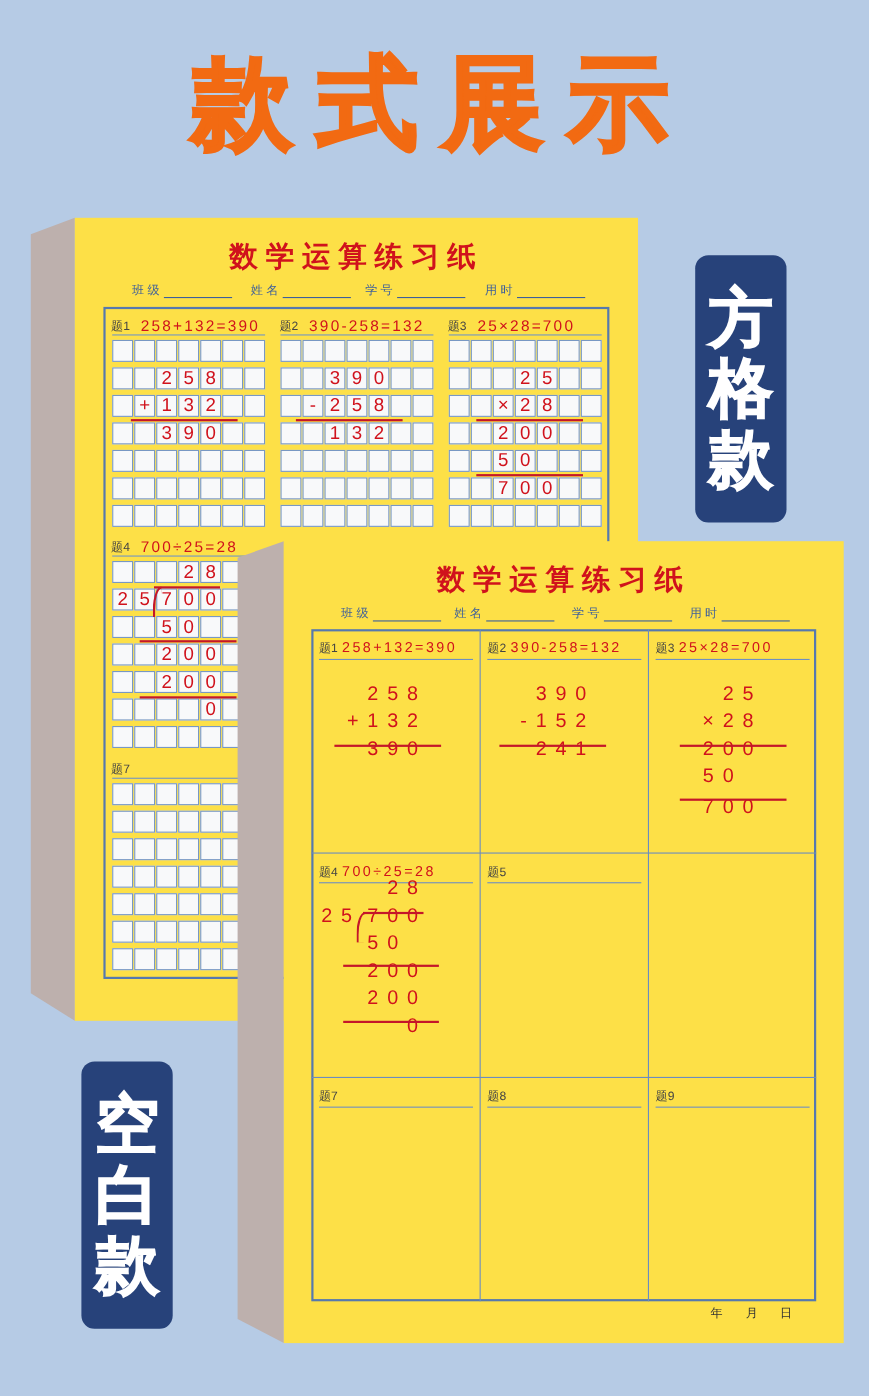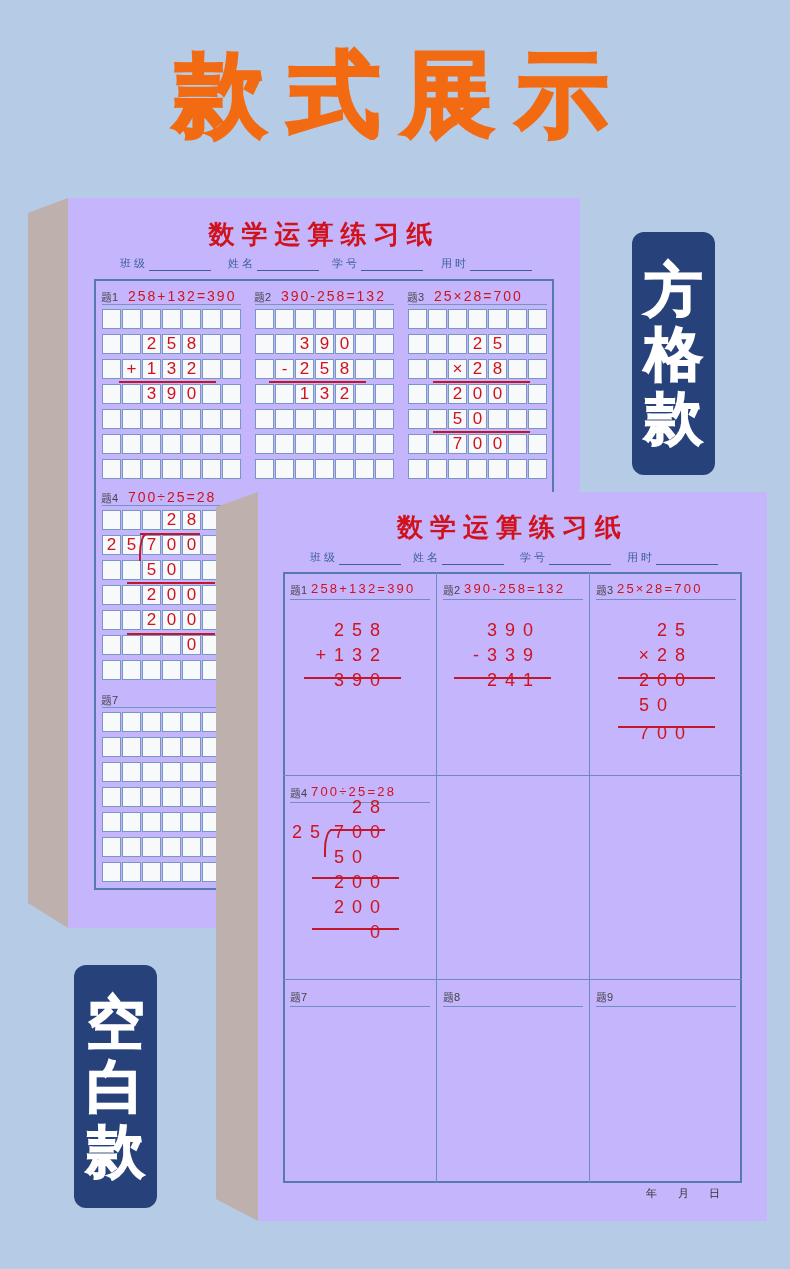--- a/index.html
+++ b/index.html
@@ -1,21 +1,21 @@
 <!DOCTYPE html>
 <html><head>
 <meta charset="utf-8">
 <style>
   html,body{margin:0;padding:0;}
   body{width:790px;height:1269px;overflow:hidden;position:relative;background:#b6cbe5;font-family:"Liberation Sans","DejaVu Sans",sans-serif;}
   #page-title{position:absolute;left:172px;top:38px;width:460px;text-align:center;font-size:92px;font-weight:bold;line-height:112px;color:#f26a12;letter-spacing:22px;-webkit-text-stroke:3px #f26a12;white-space:nowrap;}
   .badge{position:absolute;width:83px;height:243px;background:#27427a;border-radius:12px;display:flex;justify-content:center;align-items:center;}
   .badge span{display:block;width:60px;font-size:58px;line-height:64px;font-weight:bold;color:#ffffff;text-align:center;word-break:break-all;-webkit-text-stroke:1.5px #ffffff;}
   .edge{position:absolute;left:0;top:0;}
-  .sheet{position:absolute;background:#c4b5fd;}
+  .sheet{position:absolute;background:#fde047;}
   .sheet-title{position:absolute;left:0;right:0;text-align:center;font-family:"DejaVu Serif","Liberation Serif",serif;font-size:26px;font-weight:bold;color:#d0121c;letter-spacing:7px;line-height:32px;white-space:nowrap;}
   .field{position:absolute;display:flex;align-items:flex-end;font-family:"DejaVu Serif","Liberation Serif",serif;font-size:11px;color:#3d5f9b;letter-spacing:3px;white-space:nowrap;}
   .field .rule{display:inline-block;width:62px;border-bottom:1px solid #3d5f9b;margin-left:1px;height:1px;}
   .box{position:absolute;border:2px solid #5679ae;box-sizing:border-box;}
   .gp{position:absolute;width:139px;height:175px;}
   .gp .hdr-label{position:absolute;left:-1px;top:-19px;font-size:11px;color:#444;line-height:14px;white-space:nowrap;}
   .gp .hdr-eq{position:absolute;left:26px;top:-21px;font-size:14px;color:#d0121c;letter-spacing:2px;line-height:16px;white-space:nowrap;}
   .gp .hdr-rule{position:absolute;left:0;top:-5px;width:139px;border-top:1px solid #7395c3;}
   .gp .cell{position:absolute;width:19px;height:20px;box-sizing:border-box;border:1.5px solid #7898c4;background:#f8f9fa;color:#d0121c;font-size:17px;line-height:18px;text-align:center;}
   .redline{position:absolute;height:0;border-top:2px solid #c4162a;}
@@ -376,21 +376,21 @@
       <div class="calc-row" style="top: 48px; right: 48px;">258</div>
       <div class="calc-row" style="top: 73px; right: 48px;">+132</div>
       <div class="calc-row" style="top: 98px; right: 48px;">390</div>
       <div class="redline" style="left: 21px; top: 105px; width: 97px;"></div>
     </div>
   <div class="bp" style="left:178px;top:80px;width:153px;height:203px;">
       <div class="hdr-label">题2</div>
       <div class="hdr-eq">390-258=132</div>
       <div class="hdr-rule"></div>
       <div class="calc-row" style="top: 48px; right: 48px;">390</div>
-      <div class="calc-row" style="top: 73px; right: 48px;">-339</div>
+      <div class="calc-row" style="top: 73px; right: 48px;">-152</div>
       <div class="calc-row" style="top: 98px; right: 48px;">241</div>
       <div class="redline" style="left: 18px; top: 105px; width: 97px;"></div>
     </div>
   <div class="bp" style="left:331px;top:80px;width:153px;height:203px;">
       <div class="hdr-label">题3</div>
       <div class="hdr-eq">25×28=700</div>
       <div class="hdr-rule"></div>
       <div class="calc-row" style="top: 48px; right: 49px;">25</div>
       <div class="calc-row" style="top: 73px; right: 49px;">×28</div>
       <div class="calc-row" style="top: 98px; right: 49px;">200</div>
@@ -408,20 +408,24 @@
       <div class="calc-row" style="top: 47px; right: 48px;">700</div>
       <div class="calc-row" style="top: 72px; right: 66px;">50</div>
       <div class="calc-row" style="top: 97px; right: 48px;">200</div>
       <div class="calc-row" style="top: 122px; right: 48px;">200</div>
       <div class="calc-row" style="top: 147px; right: 48px;">0</div>
       <div class="redline" style="left: 47px; top: 54px; width: 55px;"></div>
       <div class="redline" style="left: 29px; top: 102px; width: 87px;"></div>
       <div class="redline" style="left: 29px; top: 153px; width: 87px;"></div>
       <div class="bracket" style="left: 41px; top: 54px; height: 26px;"></div>
     </div>
+  <div class="bp" style="left:178px;top:283px;width:153px;height:204px;">
+      <div class="hdr-label">题5</div>
+      <div class="hdr-rule"></div>
+    </div>
   <div class="bp" style="left:25px;top:487px;width:153px;height:204px;">
       <div class="hdr-label">题7</div>
       <div class="hdr-rule"></div>
     </div>
   <div class="bp" style="left:178px;top:487px;width:153px;height:204px;">
       <div class="hdr-label">题8</div>
       <div class="hdr-rule"></div>
     </div>
   <div class="bp" style="left:331px;top:487px;width:153px;height:204px;">
       <div class="hdr-label">题9</div>

